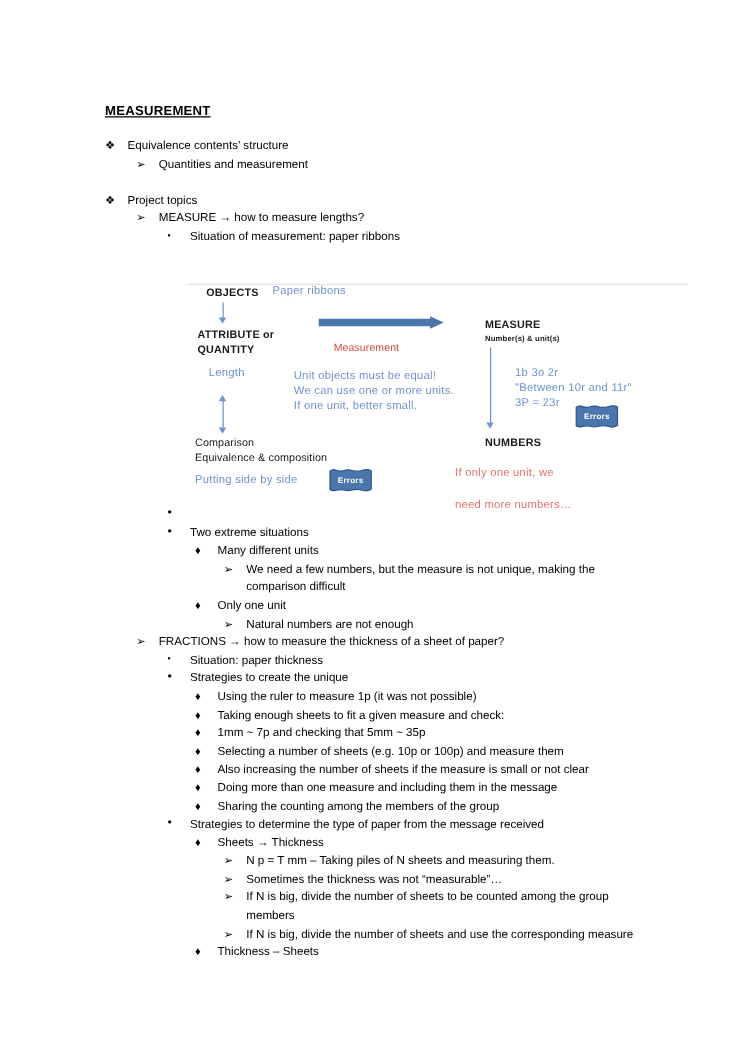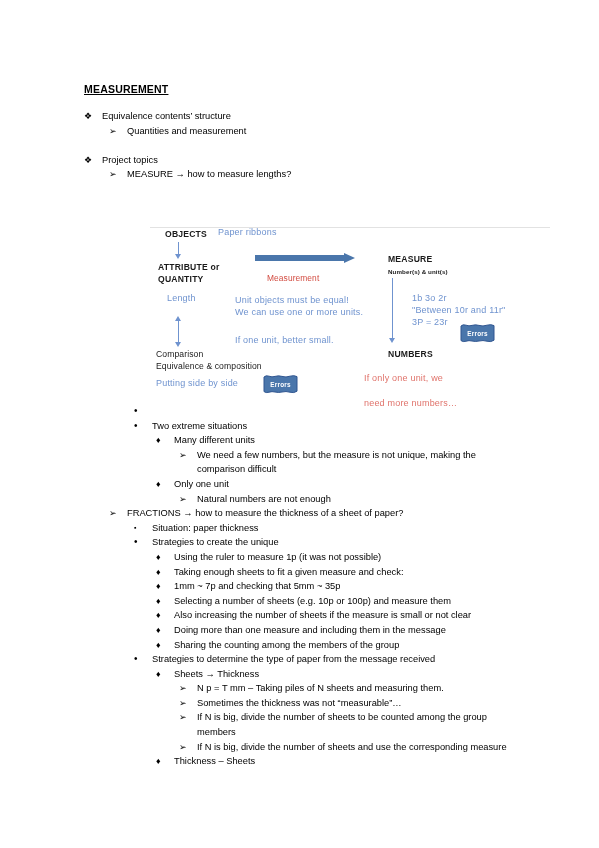--- a/index.html
+++ b/index.html
@@ -221,20 +221,24 @@
     <div class="li lvl1">
       <span class="bullet b-diamondx">❖</span>
       <span class="txt">Project topics</span>
     </div>
 
     <div class="li lvl2">
       <span class="bullet b-arrowhead">➢</span>
       <span class="txt">MEASURE → how to measure lengths?</span>
     </div>
 
+    <div class="li lvl3">
+      <span class="bullet b-square">▪</span>
+      <span class="txt">Situation of measurement: paper ribbons</span>
+    </div>
 
   </div>
 
   <div class="figure">
 
     <div class="fig-rule"></div>
 
     <div class="fig-label bold-black" style="left: 15px; top: 11px;">OBJECTS</div>
 
     <div class="fig-label hand-blue" style="left: 68px; top: 9px;">Paper ribbons</div>
@@ -270,21 +274,21 @@
 
     <div class="h-arrow" style="left: 105px; top: 35px; width: 100px;">
       <span class="shaft" style="width: 89px;"></span>
       <span class="head" style="left: 89px;"></span>
     </div>
 
     <div class="fig-label red-label" style="left: 117px; top: 55px;">Measurement</div>
 
     <div class="fig-label hand-blue" style="left: 85px; top: 77px;">Unit objects must be equal!</div>
     <div class="fig-label hand-blue" style="left: 85px; top: 89px;">We can use one or more units.</div>
-    <div class="fig-label hand-blue" style="left: 85px; top: 101px; margin-top: 16px;">If one unit, better small.</div>
+    <div class="fig-label hand-blue" style="left: 85px; top: 101px;">If one unit, better small.</div>
 
     <div class="fig-label bold-black" style="left: 238px; top: 36px;">MEASURE</div>
     <div class="fig-label tiny-black" style="left: 238px; top: 50px;">Number(s) &amp; unit(s)</div>
 
     <div class="v-arrow" style="left: 238px; top: 60px; height: 66px;">
       <span class="shaft" style="height: 61px;"></span>
       <span class="head-down" style="top: 60px;"></span>
     </div>
 
     <div class="fig-label hand-blue" style="left: 262px; top: 75px;">1b 3o 2r</div>

